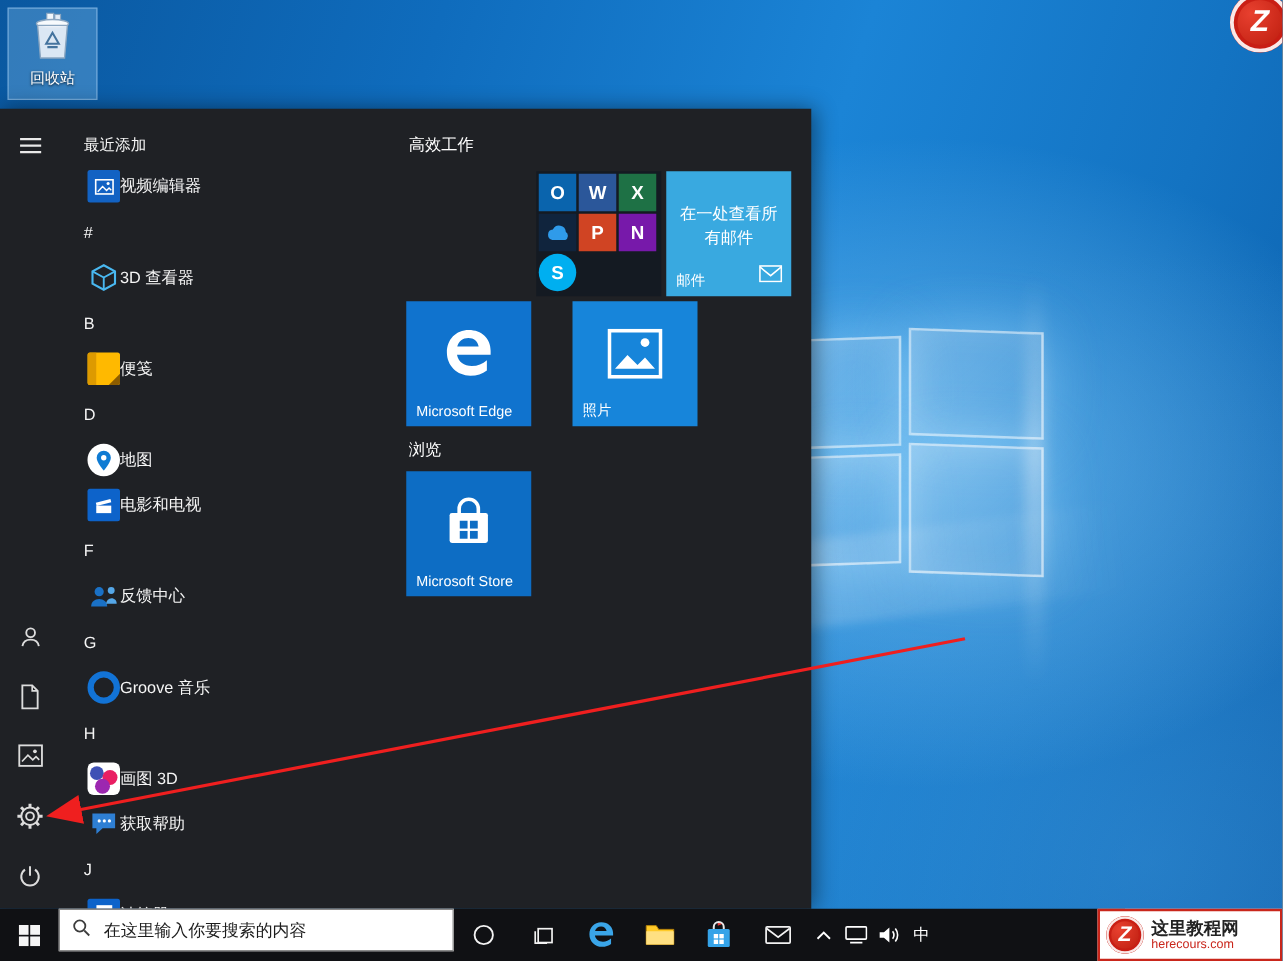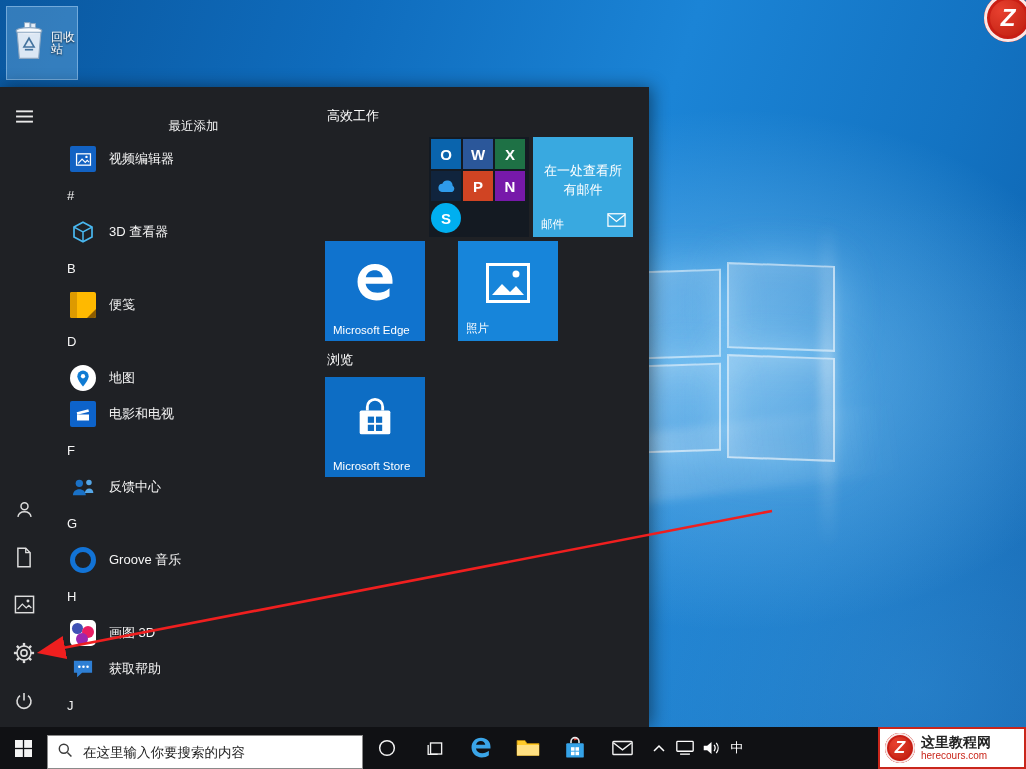--- a/index.html
+++ b/index.html
@@ -20,41 +20,41 @@
   #pane-bl{left:643px;top:364px;width:74px;height:84px;transform:skewY(-2deg);}
   #pane-br{left:727px;top:356px;width:104px;height:100px;transform:skewY(2deg);}
   .beam{position:absolute;pointer-events:none;}
   #beam-1{left:470px;top:428px;width:430px;height:70px;transform:rotate(-7deg);
     background:linear-gradient(to right,rgba(255,255,255,0),rgba(255,255,255,.17) 45%,rgba(255,255,255,0));filter:blur(4px);}
   #beam-2{left:820px;top:220px;width:16px;height:330px;
     background:linear-gradient(to bottom,rgba(255,255,255,0),rgba(255,255,255,.30) 45%,rgba(255,255,255,0));filter:blur(5px);}
 
   
   #recycle-bin{position:absolute;left:6px;top:6px;width:70px;height:72px;z-index:1;
-    display:flex;flex-direction:row;align-items:center;justify-content:flex-start;
+    display:flex;flex-direction:column;align-items:center;justify-content:flex-start;
     background:rgba(130,190,235,.35);border:1px solid rgba(190,225,255,.45);cursor:pointer;}
   #recycle-bin .bin-label{color:#fff;font-size:12px;text-shadow:0 1px 2px rgba(0,0,0,.85);line-height:1;}
 
   
   #start-menu{position:absolute;left:0;top:87px;width:649px;height:640px;background:#1f2125;
     box-shadow:3px 0 16px rgba(0,0,0,.45);overflow:hidden;z-index:2;}
   #rail{position:absolute;left:0;top:0;width:48px;height:100%;}
   .rail-btn{position:absolute;left:0;width:48px;height:46px;background:none;border:none;display:flex;
     align-items:center;justify-content:center;cursor:pointer;padding:0;}
   #rail-top .rail-btn{top:8px;}
   #rail-bottom .rail-btn:nth-child(1){top:401px;}
   #rail-bottom .rail-btn:nth-child(2){top:449px;}
   #rail-bottom .rail-btn:nth-child(3){top:496px;}
   #rail-bottom .rail-btn:nth-child(4){top:544px;}
   #rail-bottom .rail-btn:nth-child(5){top:592px;}
 
-  #app-list{position:absolute;left:48px;top:0;width:272px;height:100%;padding-top:24px;box-sizing:border-box;overflow:hidden;text-align:center;}
+  #app-list{position:absolute;left:48px;top:0;width:272px;height:100%;padding-top:14px;box-sizing:border-box;overflow:hidden;}
   .list-header{height:30px;line-height:30px;padding-left:19px;font-size:12.5px;color:#f5f5f5;}
   .list-letter{height:37px;display:flex;align-items:center;padding-left:19px;font-size:13px;color:#f5f5f5;cursor:pointer;}
-  .app-row{height:36px;display:flex;align-items:center;padding-left:22px;gap:13px;color:#f5f5f5;font-size:13px;cursor:pointer;}
+  .app-row{height:36px;display:flex;align-items:center;padding-left:22px;color:#f5f5f5;font-size:13px;cursor:pointer;}
   .app-ic{width:26px;height:26px;flex:0 0 26px;display:flex;align-items:center;justify-content:center;}
   .ai{width:26px;height:26px;display:inline-flex;align-items:center;justify-content:center;border-radius:2px;}
   .ai.round{border-radius:50%;}
 
   #tiles{position:absolute;left:325px;top:0;width:322px;height:100%;}
   .group-header{position:absolute;left:2px;color:#fff;font-size:13px;}
   #gh-1{top:20px;}
   #gh-2{top:264px;}
   .tile{position:absolute;width:100px;height:100px;cursor:pointer;color:#fff;}
   .tile-label{position:absolute;left:8px;bottom:5px;font-size:11.5px;color:#fff;white-space:nowrap;}
@@ -76,21 +76,21 @@
   .mini-onedrive{background:#10243d;}
   .mini-powerpoint{background:#d04423;}
   .mini-onenote{background:#7719aa;}
   .mini-skype{background:#00aff0;border-radius:50%;}
 
   
   #arrow{position:absolute;left:0;top:0;width:1026px;height:769px;pointer-events:none;z-index:4;}
 
   
   #taskbar{position:absolute;left:0;top:727px;width:900px;height:42px;background:#101114;
-    display:flex;align-items:flex-end;z-index:5;}
+    display:flex;align-items:flex-start;z-index:5;}
   .tb-btn{width:48px;height:42px;display:flex;align-items:center;justify-content:center;background:none;border:none;cursor:pointer;padding:0;}
   #tb-search{width:322px;height:34px;background:#fff;border:1px solid #8a8a8a;display:flex;align-items:center;gap:8px;
     padding:0 9px;box-sizing:border-box;cursor:text;}
   #tb-search input{border:none;outline:none;font-size:13.5px;color:#111;flex:1;background:transparent;font-family:inherit;min-width:0;}
   #tb-search input::placeholder{color:#1c1c1c;opacity:1;}
   #tray{margin-left:auto;display:flex;align-items:center;margin-right:150px;}
   .tray-item{width:26px;height:42px;display:flex;align-items:center;justify-content:center;color:#fff;font-size:13px;cursor:pointer;background:none;border:none;padding:0;}
 
   
   #wm-bottom{position:absolute;right:0;bottom:0;width:148px;height:42px;background:#fff;border:2px solid #c9261b;

